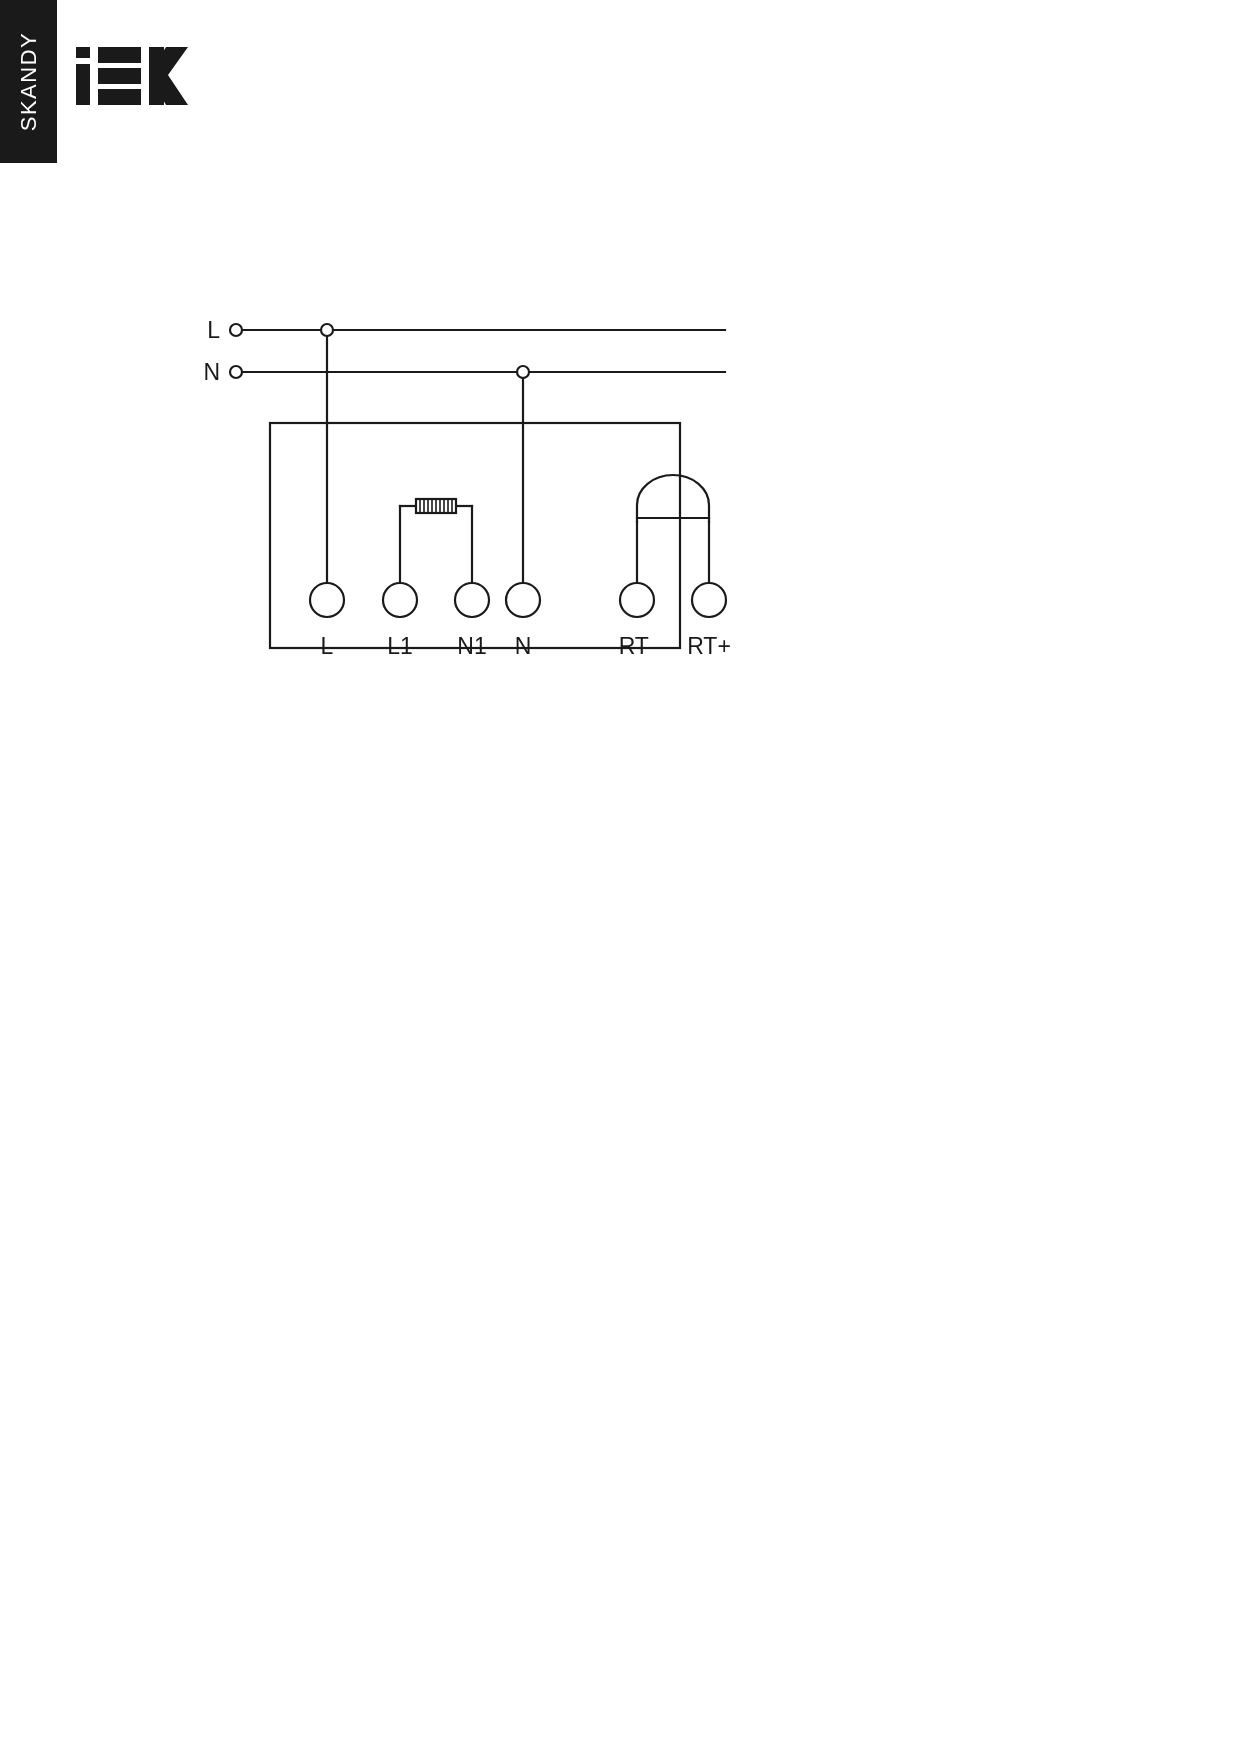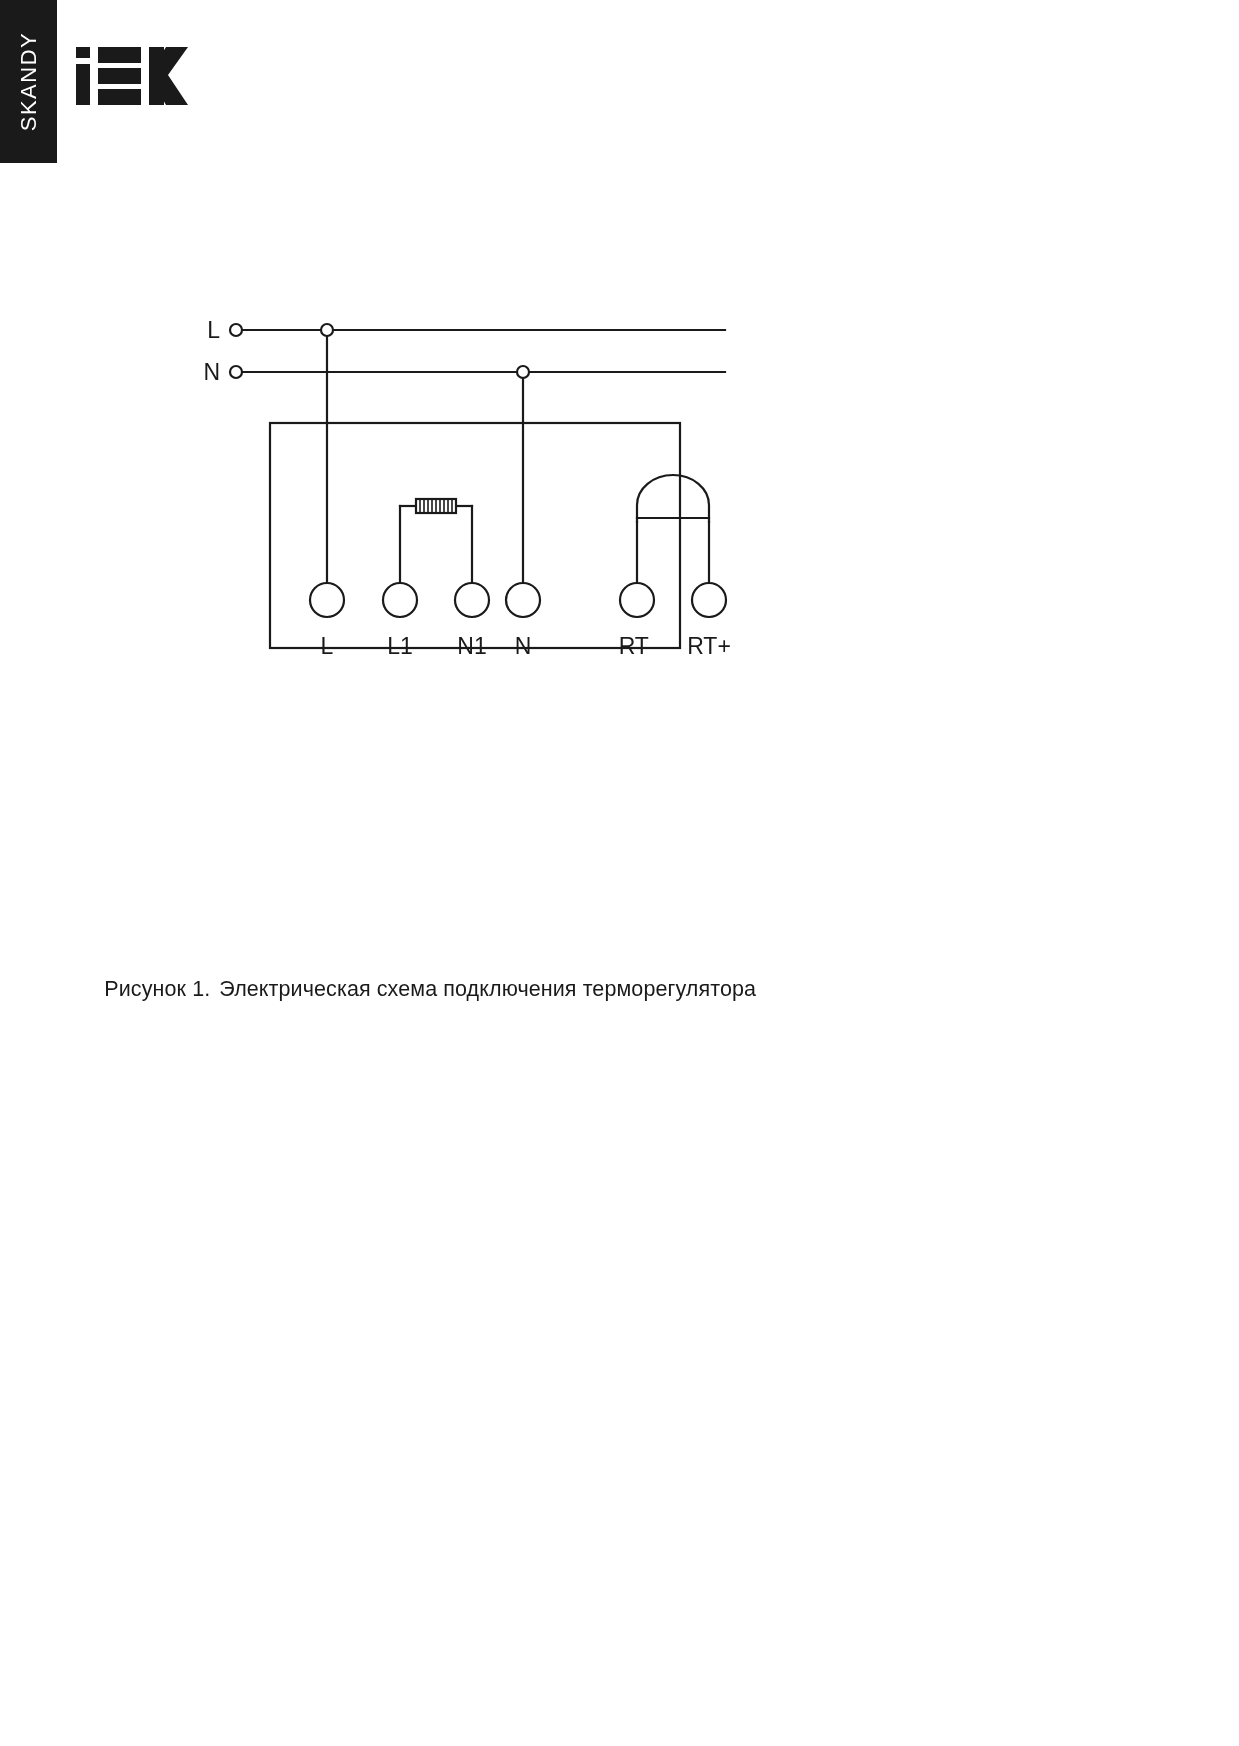--- a/index.html
+++ b/index.html
@@ -154,17 +154,14 @@
 
       <text x="147" y="364" text-anchor="middle">L</text>
       <text x="220" y="364" text-anchor="middle">L1</text>
       <text x="292" y="364" text-anchor="middle">N1</text>
       <text x="343" y="364" text-anchor="middle">N</text>
       <text x="457" y="364" text-anchor="middle">RT-</text>
       <text x="529" y="364" text-anchor="middle">RT+</text>
     </g>
   </svg>
 
-  <div class="caption">
-    <span class="cap-num">Рисунок 1.</span><span>Электрическая схема подключения терморегулятора</span>
-  </div>
 
 </div>
 
 </body></html>

